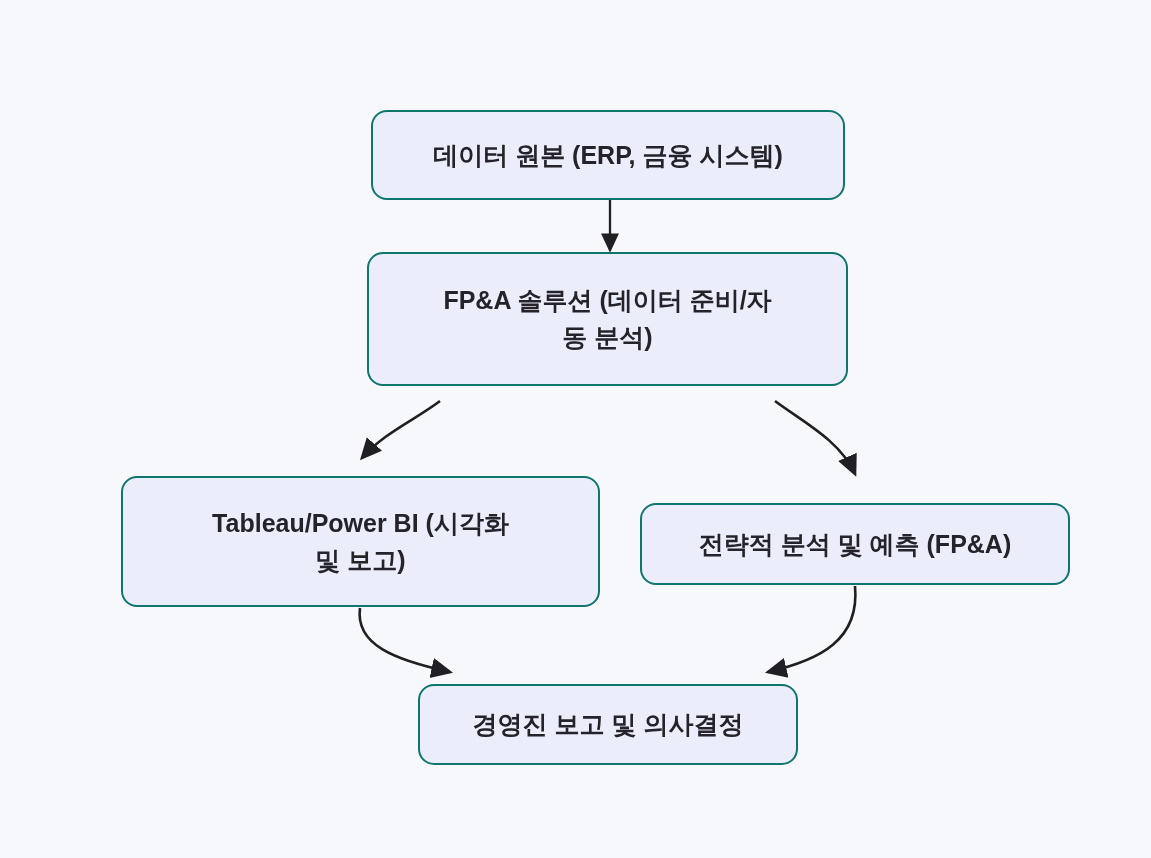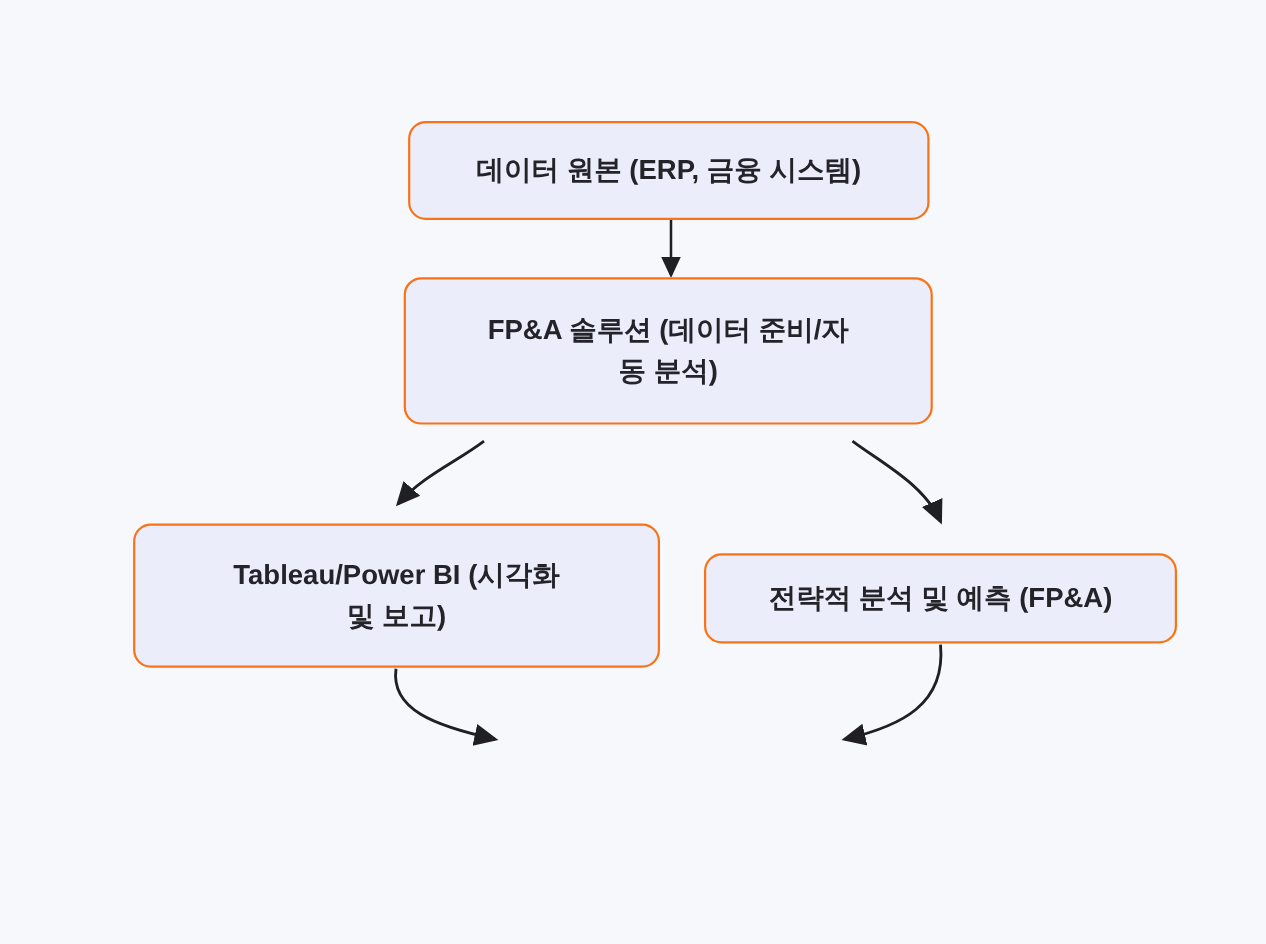--- a/index.html
+++ b/index.html
@@ -23,21 +23,21 @@
     left: 0;
     top: 0;
     width: 1151px;
     height: 858px;
     pointer-events: none;
   }
   .node {
     position: absolute;
     box-sizing: border-box;
     background: #ecedfb;
-    border: 2px solid #f97316;
+    border: 2px solid #0f766e;
     border-radius: 16px;
     display: flex;
     align-items: center;
     justify-content: center;
     overflow: hidden;
   }
   .node-label {
     color: #232329;
     font-weight: bold;
     font-size: 25px;
@@ -92,14 +92,17 @@
 
   <div class="node node-overflow" id="node-forecast">
     <span class="node-label">전략적 분석 및 예측 (FP&amp;A)</span>
   </div>
 
   <div class="node" id="node-bi">
     <span class="node-label">Tableau/Power BI (시각화
 및 보고)</span>
   </div>
 
+  <div class="node" id="node-decision">
+    <span class="node-label">경영진 보고 및 의사결정</span>
+  </div>
 
 </div>
 
 </body></html>

